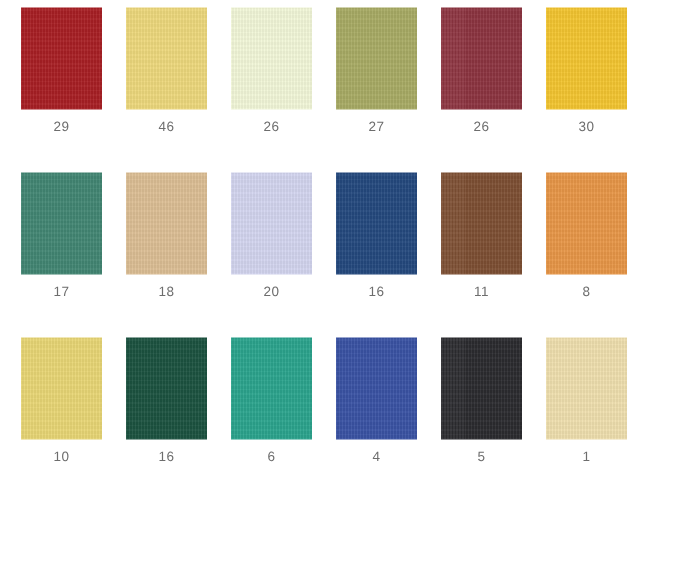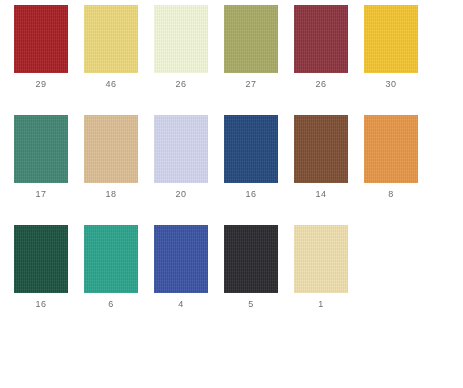--- a/index.html
+++ b/index.html
@@ -125,25 +125,29 @@
       <div class="swatch-cell">
         <div class="swatch-chip" style="background-color: rgb(211, 213, 239);"></div>
         <div class="swatch-label">20</div>
       </div>
       <div class="swatch-cell">
         <div class="swatch-chip" style="background-color: rgb(36, 73, 126);"></div>
         <div class="swatch-label">16</div>
       </div>
       <div class="swatch-cell">
         <div class="swatch-chip" style="background-color: rgb(125, 79, 51);"></div>
-        <div class="swatch-label">14</div>
+        <div class="swatch-label">11</div>
       </div>
       <div class="swatch-cell">
         <div class="swatch-chip" style="background-color: rgb(231, 150, 71);"></div>
         <div class="swatch-label">8</div>
+      </div>
+      <div class="swatch-cell">
+        <div class="swatch-chip" style="background-color: rgb(232, 214, 117);"></div>
+        <div class="swatch-label">10</div>
       </div>
       <div class="swatch-cell">
         <div class="swatch-chip" style="background-color: rgb(28, 83, 64);"></div>
         <div class="swatch-label">16</div>
       </div>
       <div class="swatch-cell">
         <div class="swatch-chip" style="background-color: rgb(43, 164, 141);"></div>
         <div class="swatch-label">6</div>
       </div>
       <div class="swatch-cell">

